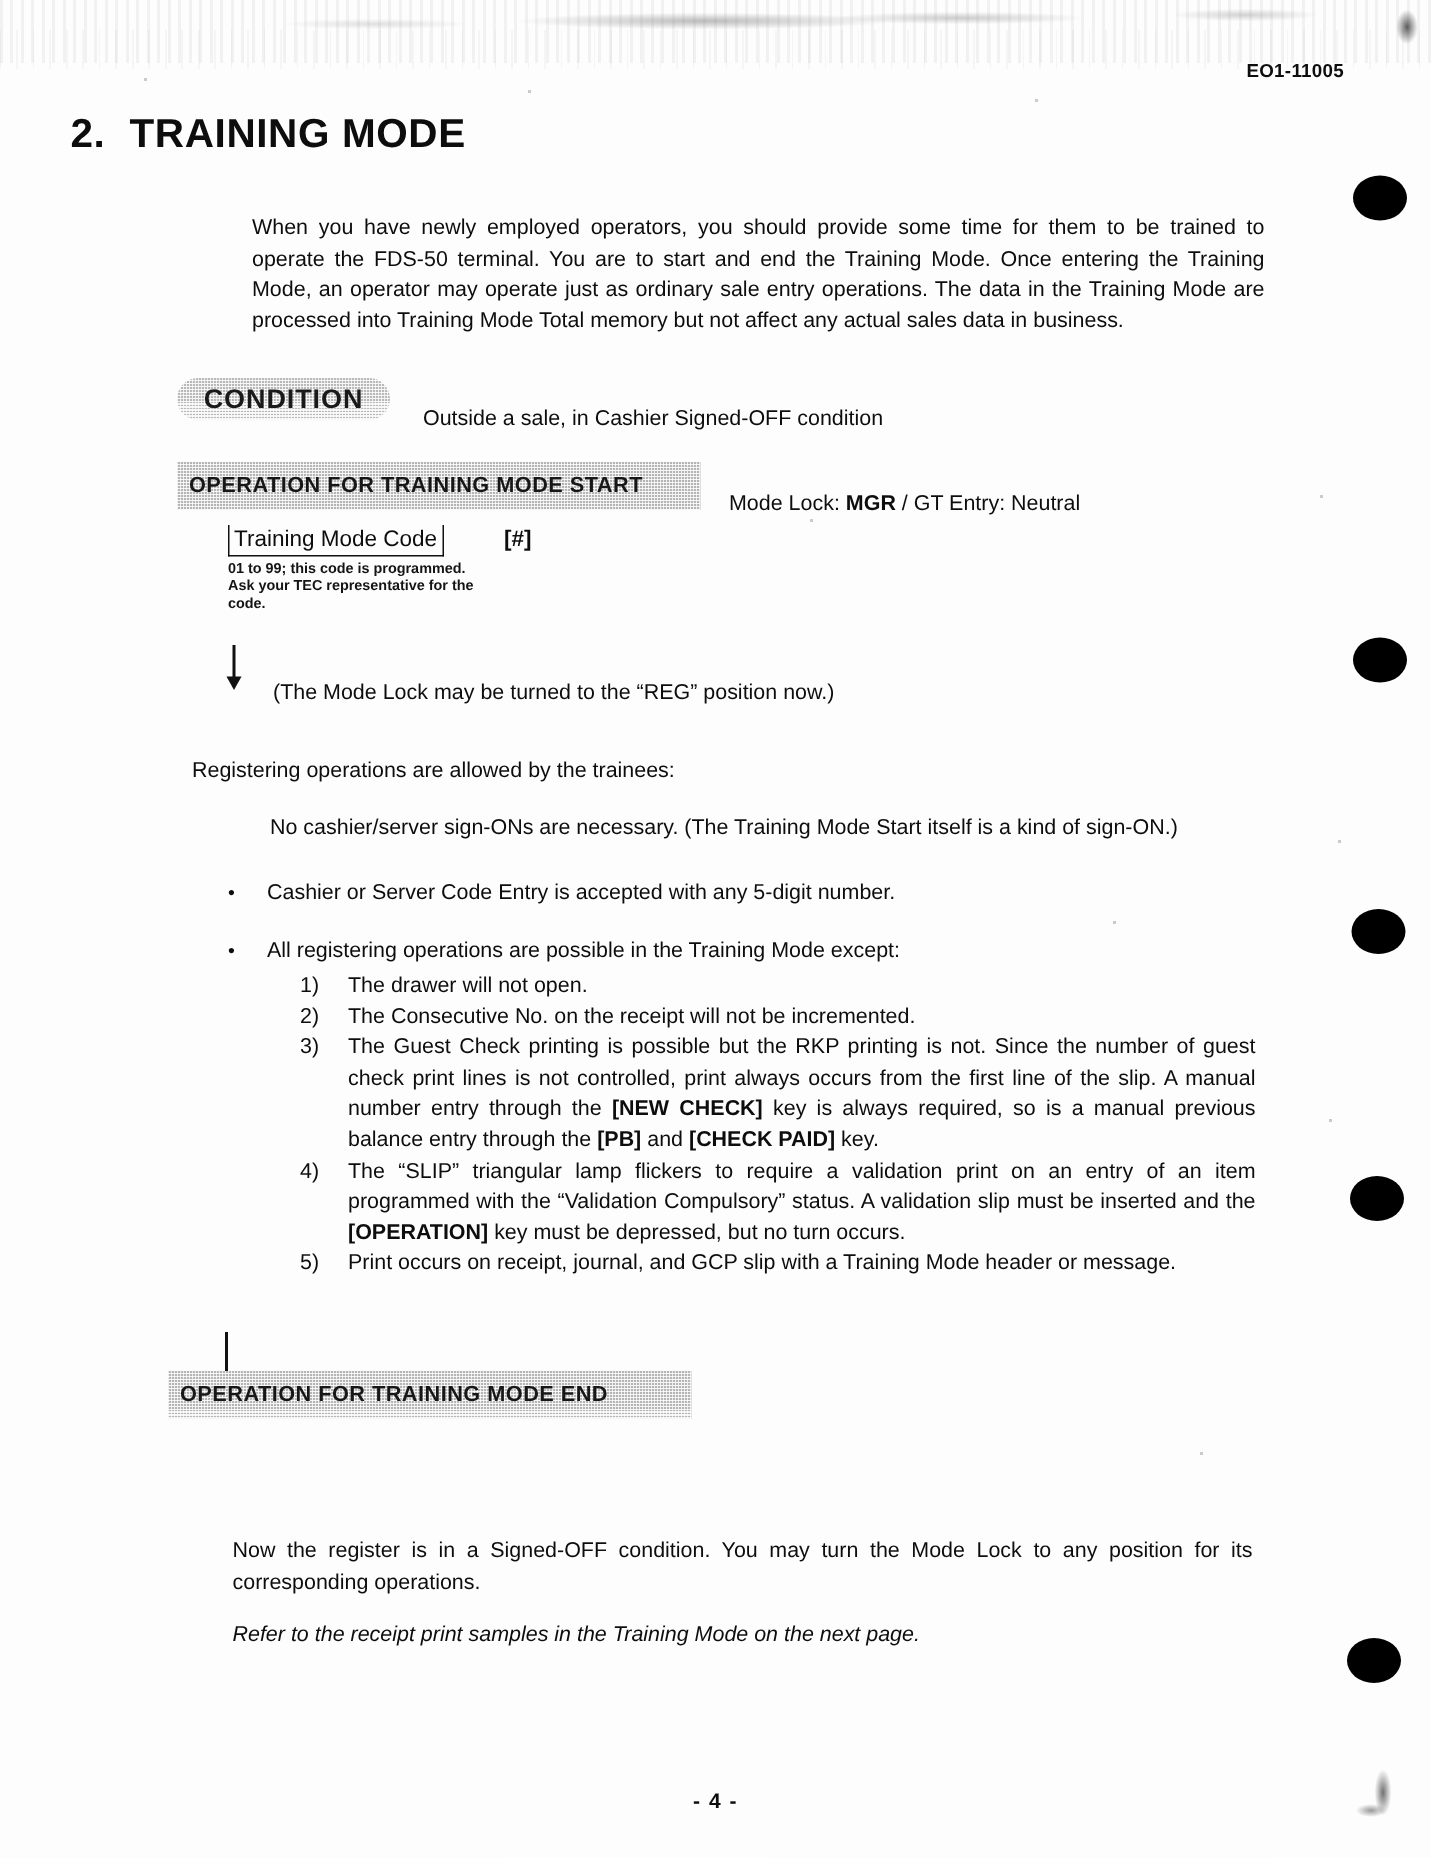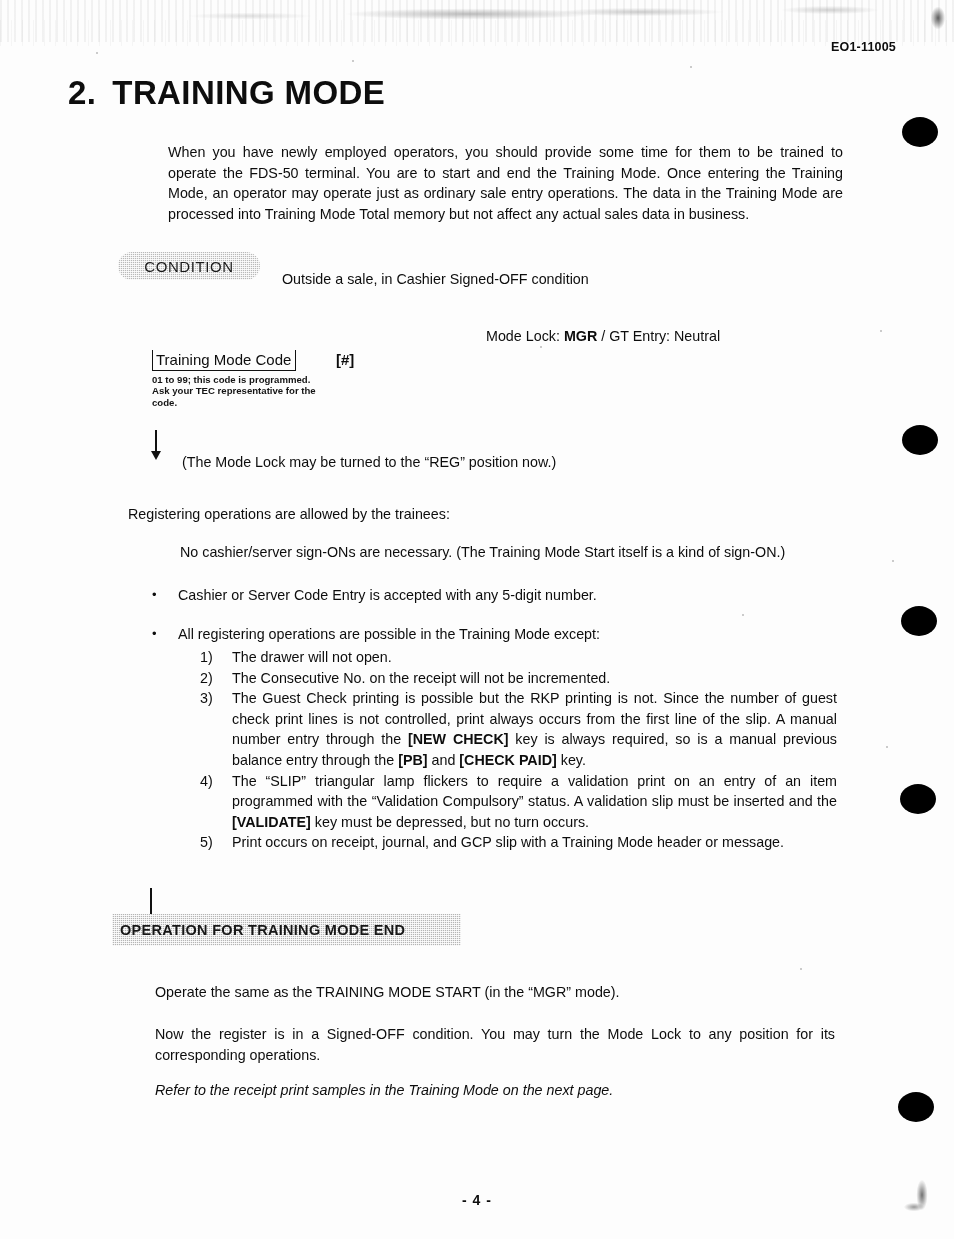--- a/index.html
+++ b/index.html
@@ -74,22 +74,22 @@
     position: absolute;
     right: 58px; top: 40px;
     font-size: 12.5px;
     font-weight: bold;
     letter-spacing: .2px;
   }
 
   
   .page-title {
     position: absolute;
-    left: 68px; top: 74px;
-    font-size: 33px;
+    left: 47px; top: 74px;
+    font-size: 27px;
     font-weight: bold;
     letter-spacing: .4px;
   }
   .page-title .num { margin-right: 16px; }
 
   
   .para {
     position: absolute;
     font-size: 14.3px;
     line-height: 20.6px;
@@ -107,22 +107,22 @@
     border-radius: 14px;
     background-color: #b9b9b9;
     background-image:
       repeating-linear-gradient(0deg, rgba(255,255,255,.85) 0 1px, rgba(0,0,0,0) 1px 2px),
       repeating-linear-gradient(90deg, rgba(255,255,255,.75) 0 1px, rgba(0,0,0,0) 1px 2px);
     display: flex;
     align-items: center;
     justify-content: center;
   }
   .pill-label {
-    font-size: 15px;
-    font-weight: normal;
+    font-size: 18px;
+    font-weight: bold;
     letter-spacing: .6px;
     color: #1a1a1a;
     text-shadow: 0 0 1px rgba(255,255,255,.5);
   }
 
   
   .banner {
     position: absolute;
     height: 32px;
     background-color: #b5b5b5;
@@ -277,20 +277,23 @@
     <span class="num">2.</span><span>TRAINING MODE</span>
   </div>
 
   <div class="para" style="left:168px; top:130px; width:675px;">When you have newly employed operators, you should provide some time for them to be trained to operate the FDS-50 terminal.  You are to start and end the Training Mode.  Once entering the Training Mode, an operator may operate just as ordinary sale entry operations.  The data in the Training Mode are processed into Training Mode Total memory but not affect any actual sales data in business.</div>
 
   <div class="pill">
     <span class="pill-label">CONDITION</span>
   </div>
   <div class="para nojust" style="left:282px; top:257px; width:500px;">Outside a sale, in Cashier Signed-OFF condition</div>
 
+  <div class="banner" style="left:118px; top:308px; width:349px;">
+    <span class="banner-label">OPERATION FOR TRAINING MODE START</span>
+  </div>
   <div class="para nojust" style="left:486px; top:314px; width:360px;"><span>Mode Lock: </span><b>MGR</b><span> / GT Entry: Neutral</span></div>
 
   <div class="keybox">Training Mode Code</div>
   <div class="keysym">[#]</div>
   <div class="fine-note">01 to 99; this code is programmed.  Ask your TEC representative for the code.</div>
 
   <div class="arrow" style="left:155px; top:430px; height:22px;"></div>
   <div class="para nojust" style="left:182px; top:440px; width:520px;">(The Mode Lock may be turned to the “REG” position now.)</div>
 
   <div class="para nojust" style="left:128px; top:492px; width:600px;">Registering operations are allowed by the trainees:</div>
@@ -315,35 +318,34 @@
     <div class="num-item">
       <span class="num-marker">2)</span>
       <span class="num-body nojust"><span>The Consecutive No. on the receipt will not be incremented.</span></span>
     </div>
     <div class="num-item">
       <span class="num-marker">3)</span>
       <span class="num-body"><span>The Guest Check printing is possible but the RKP printing is not.  Since the number of guest check print lines is not controlled, print always occurs from the first line of the slip.  A manual number entry through the </span><b class="k">[NEW CHECK]</b><span> key is always required, so is a manual previous balance entry through the </span><b class="k">[PB]</b><span> and </span><b class="k">[CHECK PAID]</b><span> key.</span></span>
     </div>
     <div class="num-item">
       <span class="num-marker">4)</span>
-      <span class="num-body"><span>The “SLIP” triangular lamp flickers to require a validation print on an entry of an item programmed with the “Validation Compulsory” status.  A validation slip must be inserted and the </span><b class="k">[VALIDATE]</b><span>  key must be depressed, but no turn occurs.</span></span>
+      <span class="num-body"><span>The “SLIP” triangular lamp flickers to require a validation print on an entry of an item programmed with the “Validation Compulsory” status.  A validation slip must be inserted and the </span><b class="k">[OPERATION]</b><span>  key must be depressed, but no turn occurs.</span></span>
     </div>
     <div class="num-item">
       <span class="num-marker">5)</span>
       <span class="num-body"><span>Print occurs on receipt,  journal, and GCP slip with a Training Mode header or message.</span></span>
     </div>
   </div>
 
   <div class="arrow" style="left:150px; top:888px; height:30px;"></div>
 
   <div class="banner" style="left:112px; top:914px; width:349px;">
     <span class="banner-label">OPERATION FOR TRAINING MODE END</span>
   </div>
 
-  <div class="para nojust" style="left:155px; top:970px; width:700px;">Operate the same as the TRAINING MODE START  (in the “MGR” mode).</div>
 
   <div class="para" style="left:155px; top:1012px; width:680px;">Now the register is in a Signed-OFF condition.  You may turn the Mode Lock to any position for its corresponding operations.</div>
 
   <div class="para nojust italic" style="left:155px; top:1068px; width:700px;">Refer to the receipt print samples in the Training Mode on the next page.</div>
 
   <div class="page-num">- 4 -</div>
 
 </div>
 
 </body></html>

